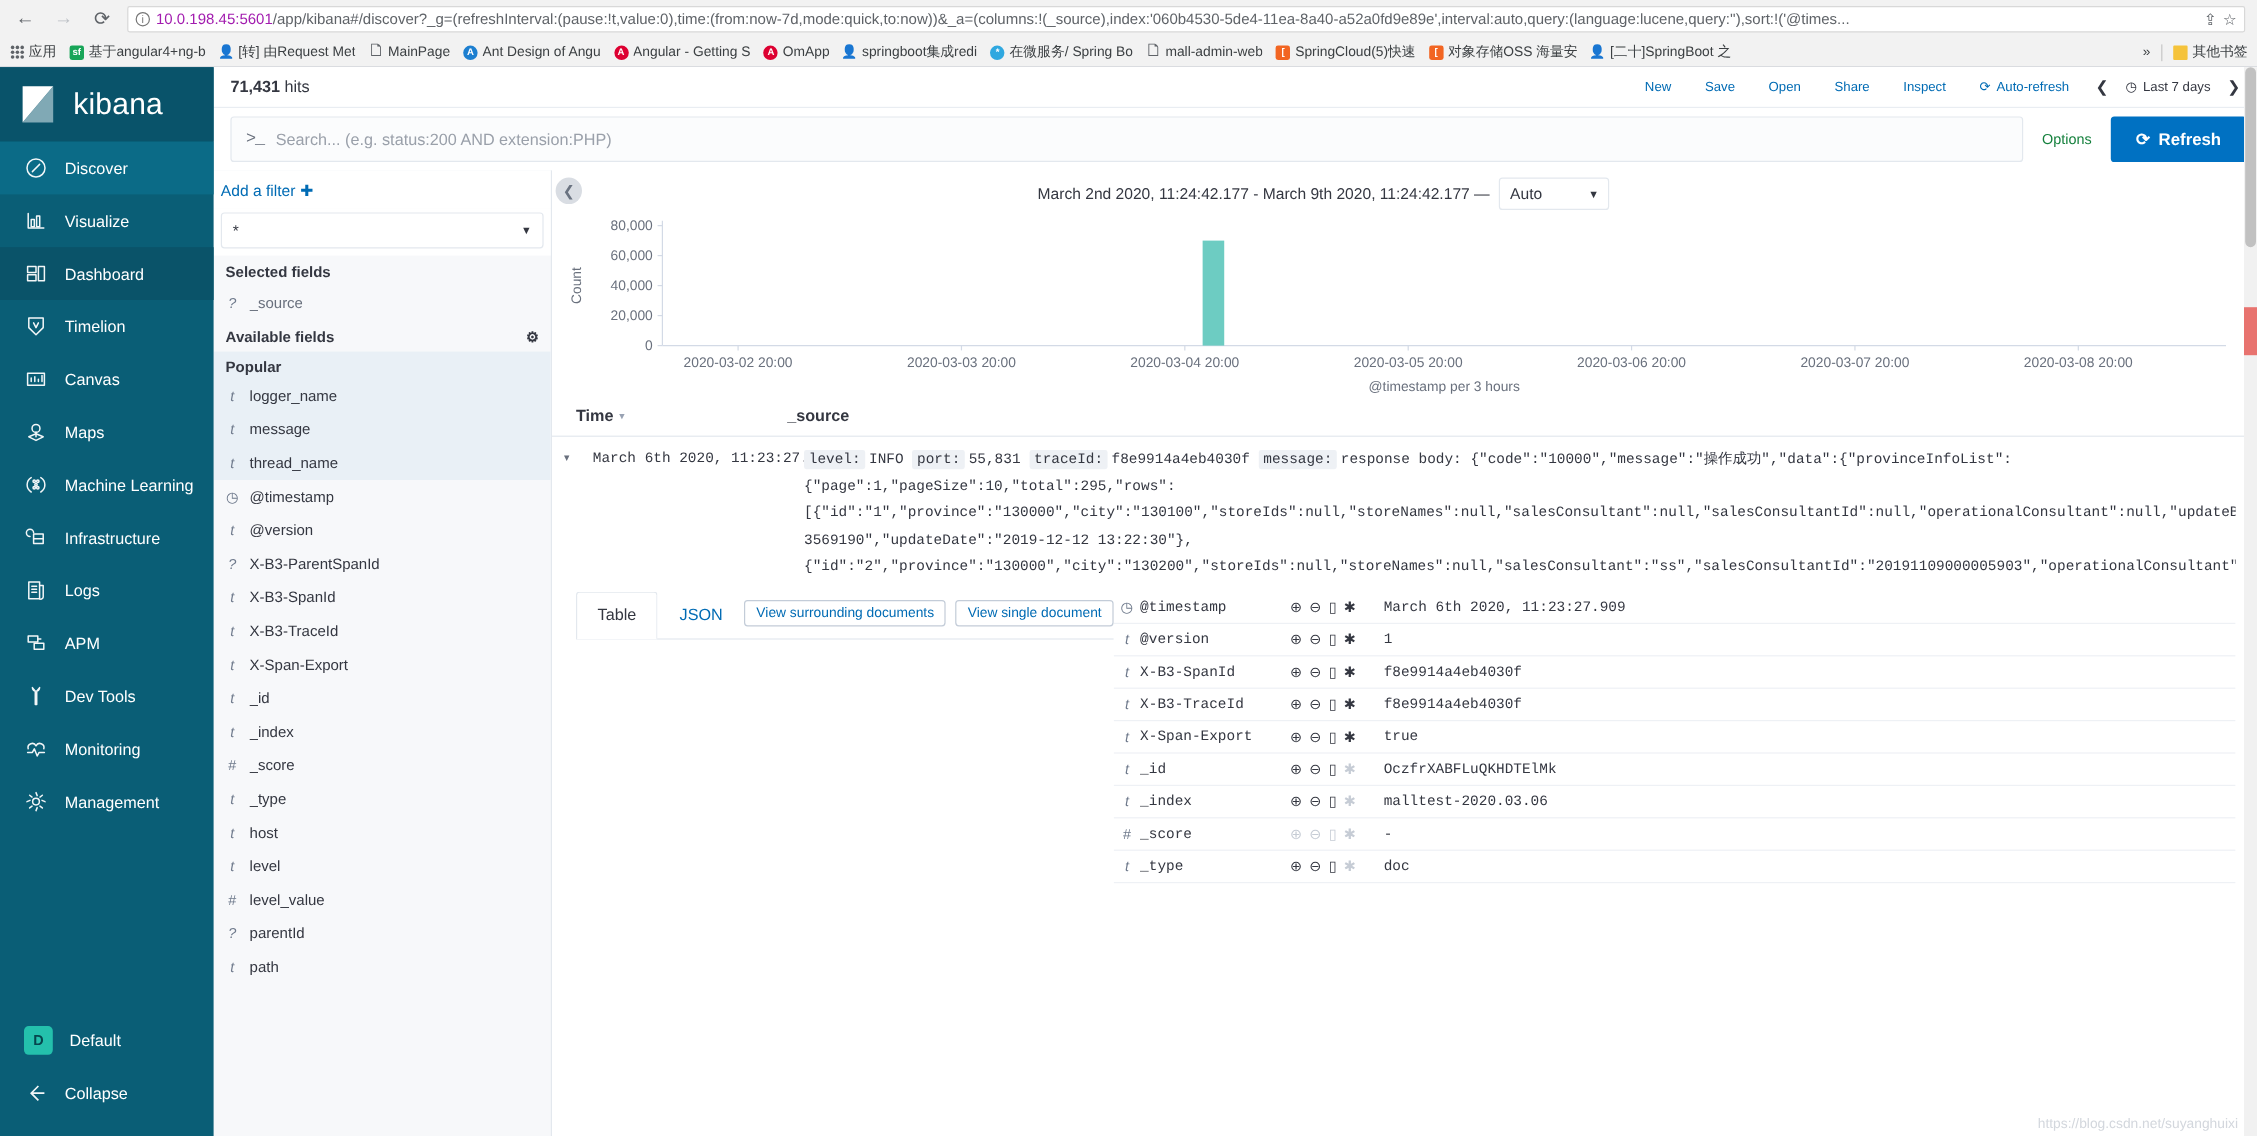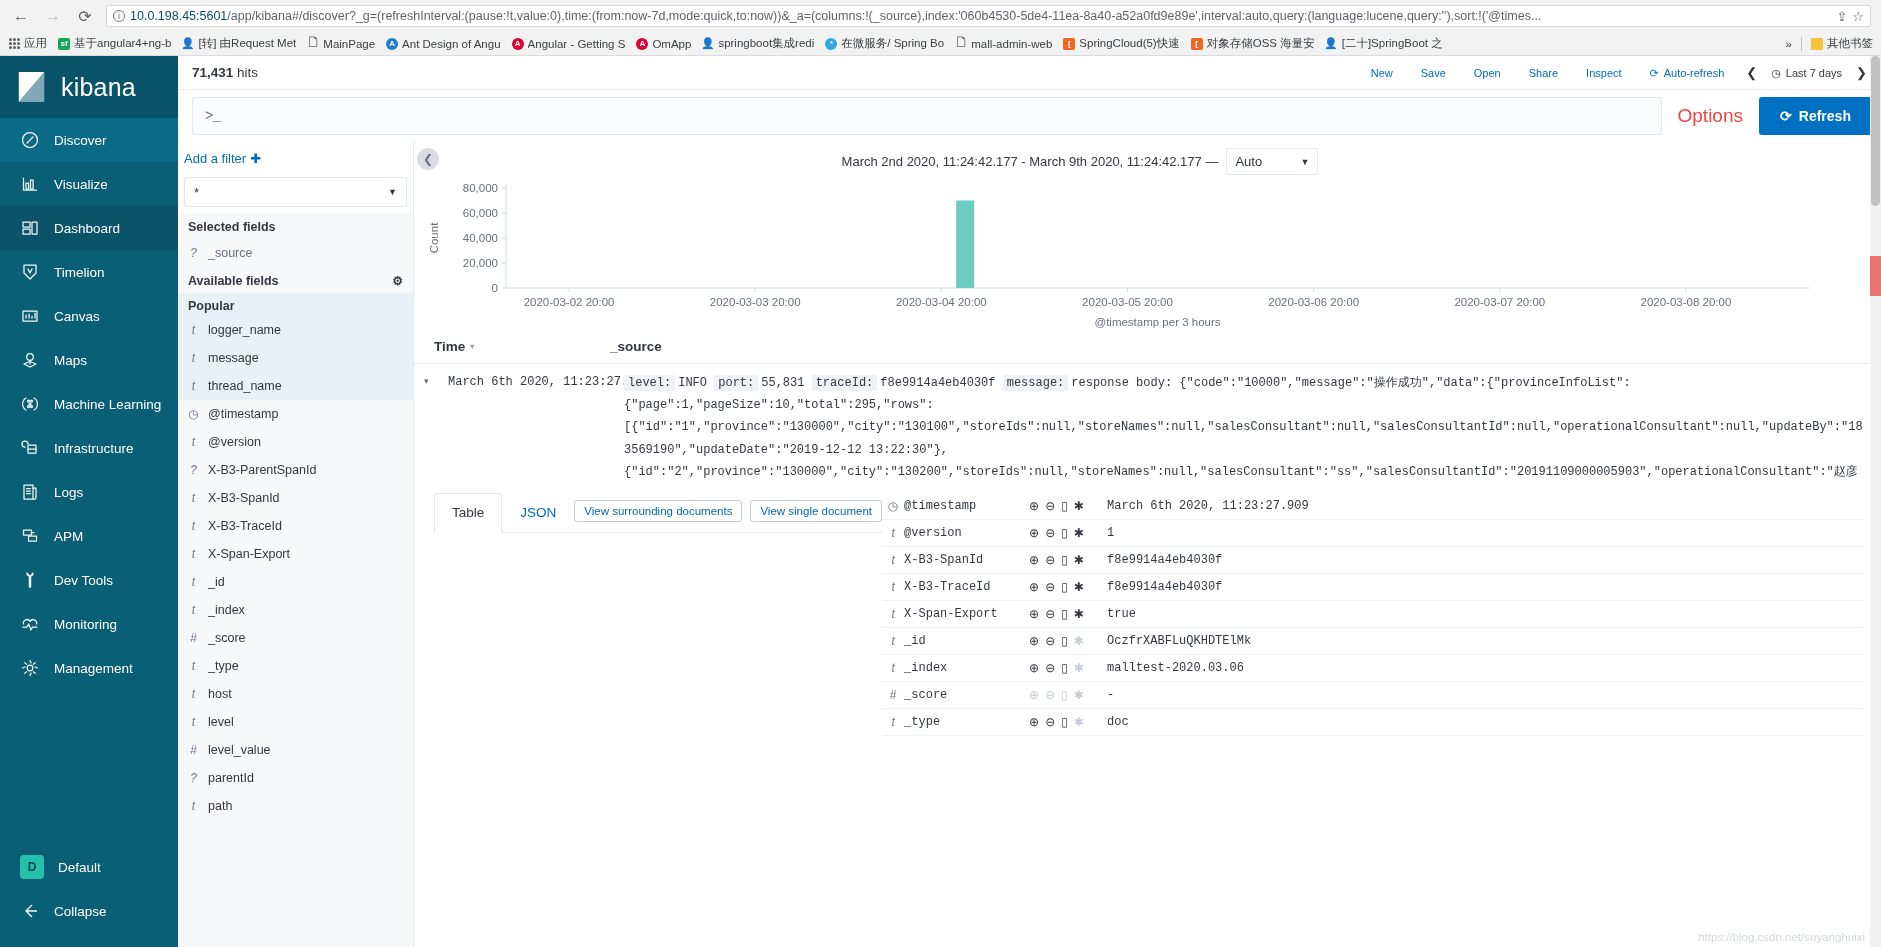--- a/index.html
+++ b/index.html
@@ -31,21 +31,21 @@
   }
   #url-info-icon {
     width: 12px; height: 12px; border: 1.2px solid #777;
     border-radius: 50%; font-size: 9px; line-height: 10px;
     text-align: center; color: #777; flex: none;
   }
   #url-text {
     font-size: 12.5px; color: #5f6368; white-space: nowrap;
     overflow: hidden; text-overflow: ellipsis; flex: 1;
   }
-  #url-text .host { color: #0c4a6e; }
+  #url-text .host { color: #a21caf; }
   .url-right-icon { color: #5f6368; font-size: 13px; flex: none; }
 
   #bookmarks-row {
     height: 24px; display: flex; align-items: center;
     padding: 0 8px; gap: 11px; background: #f2f2f2;
     border-bottom: 1px solid #dadce0; font-size: 11.5px; color: #3c4043;
     white-space: nowrap; overflow: hidden;
   }
   .bm { display: flex; align-items: center; gap: 4px; flex: none; max-width: 135px; }
   .bm-label { overflow: hidden; text-overflow: clip; white-space: nowrap; }
@@ -124,34 +124,34 @@
     background: #fbfcfd; border: 1px solid #e3e8ee; border-radius: 3px;
     display: flex; align-items: center; padding: 0 12px; gap: 10px; min-width: 0;
   }
   #prompt-glyph { color: #69707d; font-size: 14px; flex: none; letter-spacing: -1px; }
   #query-input {
     flex: 1; border: none; background: transparent; outline: none;
     font-size: 13.5px; color: #343741; font-family: "Liberation Sans", sans-serif;
   }
   #query-input::placeholder { color: #9aa0aa; }
   #options-btn {
-    color: #ef4444; font-size: 19px; display: flex; align-items: center;
+    color: #15803d; font-size: 12px; display: flex; align-items: center;
     padding: 0 16px; cursor: pointer;
   }
   #refresh-btn {
     background: #0071c2; color: #fff; font-size: 14px; font-weight: bold;
     display: flex; align-items: center; justify-content: center; gap: 7px;
     width: 113px; margin: 7px 9px 7px 0; border-radius: 3px; cursor: pointer;
   }
 
   #body-row { flex: 1; display: flex; min-height: 0; }
 
   
   #fields-pane {
-    width: 236px; flex: none; background: #f7f8fa;
+    width: 282px; flex: none; background: #f7f8fa;
     border-right: 1px solid #e3e8ee; display: flex; flex-direction: column;
     overflow: hidden;
   }
   #add-filter {
     height: 32px; display: flex; align-items: center; padding-left: 6px;
     font-size: 13px; color: #006bb4; gap: 4px; cursor: pointer;
     background: #fff;
   }
   #index-select-wrap { padding: 3px 6px 6px 6px; background: #fff; }
   #index-select {
@@ -518,20 +518,21 @@
             <span>◷</span>
             <span>Last 7 days</span>
           </div>
           <div class="tb-arrow">❯</div>
         </div>
     </div>
 
     <div id="querybar-row">
       <div id="query-input-wrap">
         <span id="prompt-glyph" class="mono">&gt;_</span>
+        <input id="query-input" placeholder="Search... (e.g. status:200 AND extension:PHP)" style="">
       </div>
       <div id="options-btn">Options</div>
       <div id="refresh-btn">
         <span>⟳</span>
         <span>Refresh</span>
       </div>
     </div>
 
     <div id="body-row">
 

